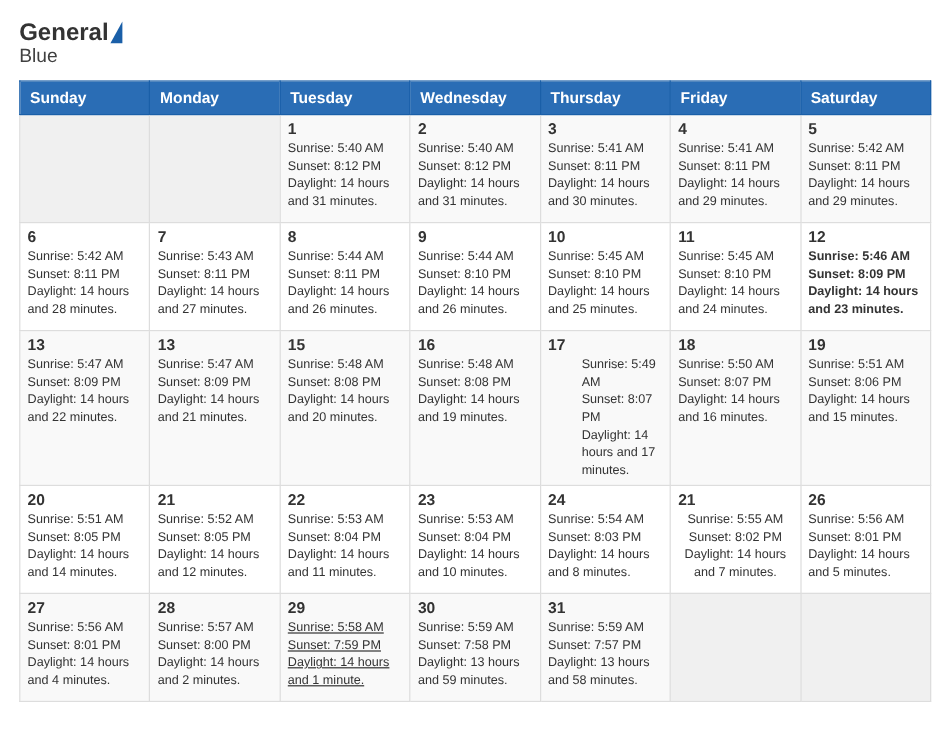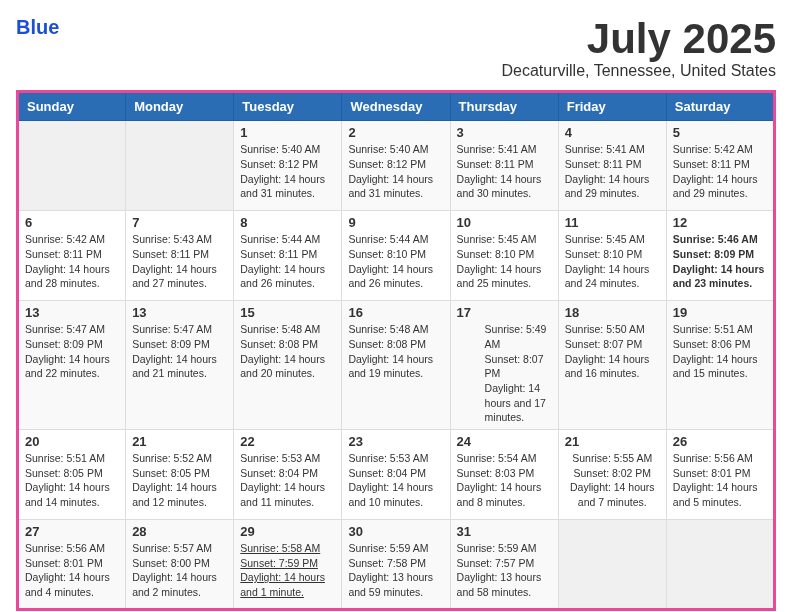--- a/index.html
+++ b/index.html
@@ -24,23 +24,23 @@
     .logo-text {
       display: flex;
       align-items: center;
     }
     .logo-general {
       font-size: 20px;
       font-weight: bold;
       color: #333;
     }
     .logo-blue {
-      font-size: 20px;
-      font-weight: bold;
-      color: #1d4ed8;
+      font-size: 16px;
+      font-weight: normal;
+      color: #404040;
     }
     .logo-icon {
       width: 0;
       height: 0;
       border-left: 10px solid transparent;
       border-bottom: 18px solid #1a5fa8;
       margin-left: 2px;
       margin-bottom: 2px;
     }
     .title-section {
@@ -52,21 +52,21 @@
       color: #333;
       line-height: 1.1;
     }
     .location {
       font-size: 16px;
       color: #333;
     }
     .calendar {
       width: 100%;
       border-collapse: collapse;
-      border: 3px solid #ec4899;
+      border: 1px solid #ec4899;
     }
     .calendar th {
       background-color: #2a6db5;
       color: #fff;
       text-align: left;
       padding: 6px 8px;
       font-size: 13px;
       border: 1px solid #1a5fa8;
     }
     .calendar td {
@@ -99,25 +99,25 @@
     }
     .empty-cell {
       background: #f0f0f0 !important;
     }
   </style>
 </head>
 <body>
 
 <div class="header">
   <div class="logo">
+    <div class="logo-text">
+      <span class="logo-general">General</span>
+      <div class="logo-icon"></div>
+    </div>
     <span class="logo-blue">Blue</span>
-  </div>
-  <div class="title-section">
-    <div class="month-title">July 2025</div>
-    <div class="location">Decaturville, Tennessee, United States</div>
   </div>
 </div>
 
 <table class="calendar">
   <thead>
     <tr>
     <th>Sunday</th>
         <th>Monday</th>
         <th>Tuesday</th>
         <th>Wednesday</th>

